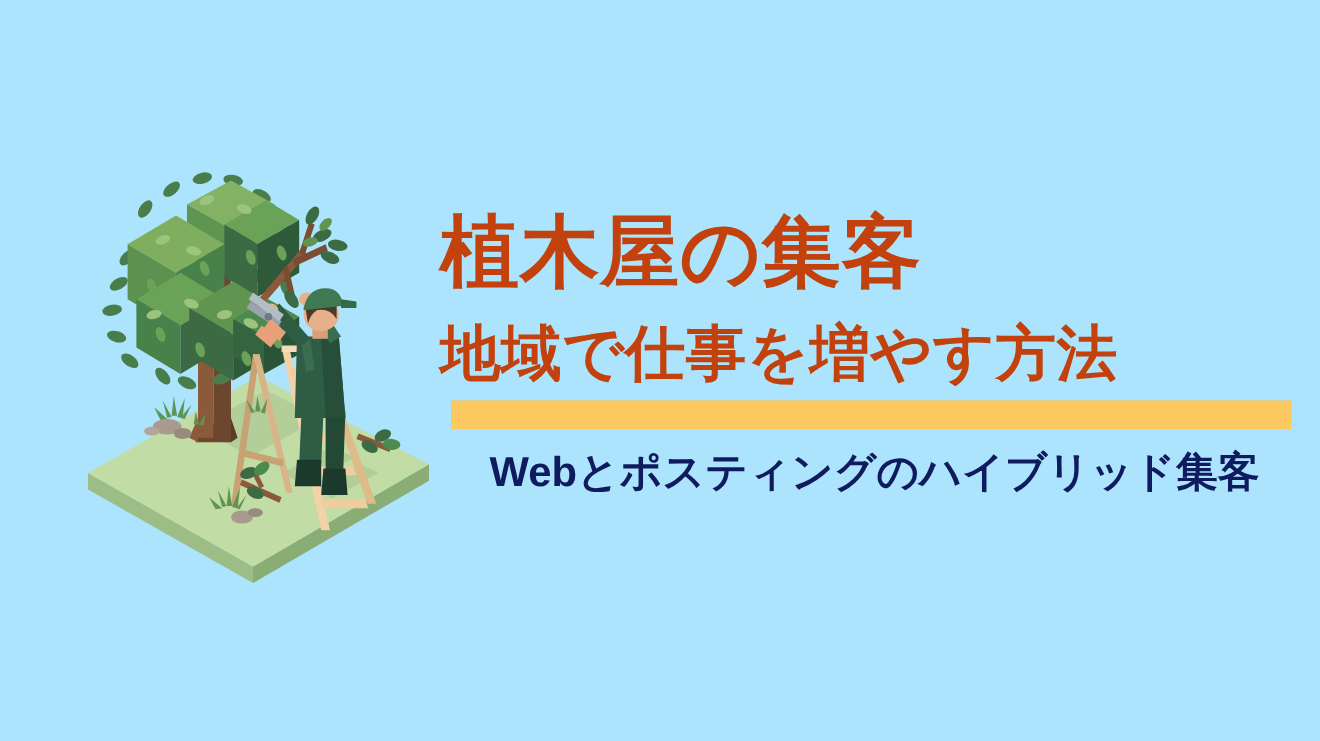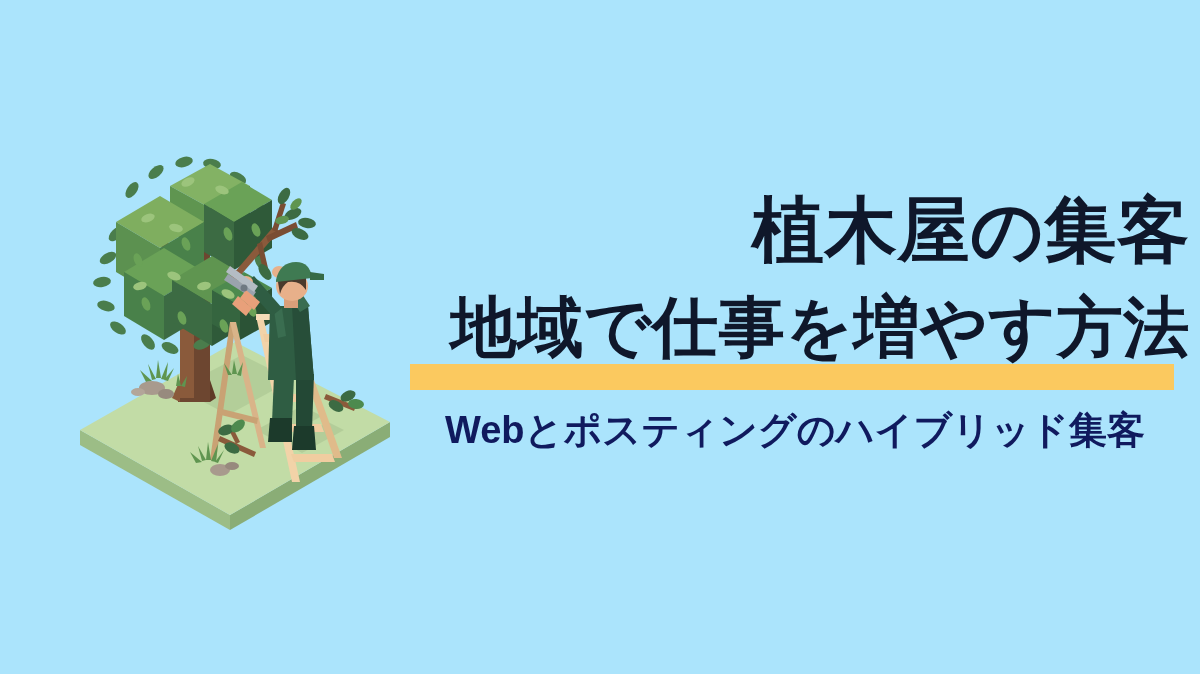--- a/index.html
+++ b/index.html
@@ -38,24 +38,24 @@
   
   #text-block {
     position: absolute;
     left: 400px;
     top: 186px;
     width: 790px;
     height: 280px;
   }
 
   .title-line {
-    color: #0f172a;
+    color: #c2410c;
     font-weight: 700;
     letter-spacing: 0.01em;
-    text-align: right;
+    text-align: left;
     white-space: nowrap;
     line-height: 1;
   }
 
   #title-line-1 {
     position: absolute;
     left: 0;
     top: 8px;
     width: 790px;
     font-size: 72px;
@@ -76,21 +76,21 @@
     width: 764px;
     height: 26px;
     background: #fbc95f;
   }
 
   #title-line-2 {
     position: absolute;
     left: 0;
     top: 0;
     width: 790px;
-    font-size: 66px;
+    font-size: 55px;
   }
 
   #subtitle {
     position: absolute;
     left: 0;
     top: 222px;
     width: 790px;
     text-align: center;
     color: #101a5e;
     font-size: 38px;

